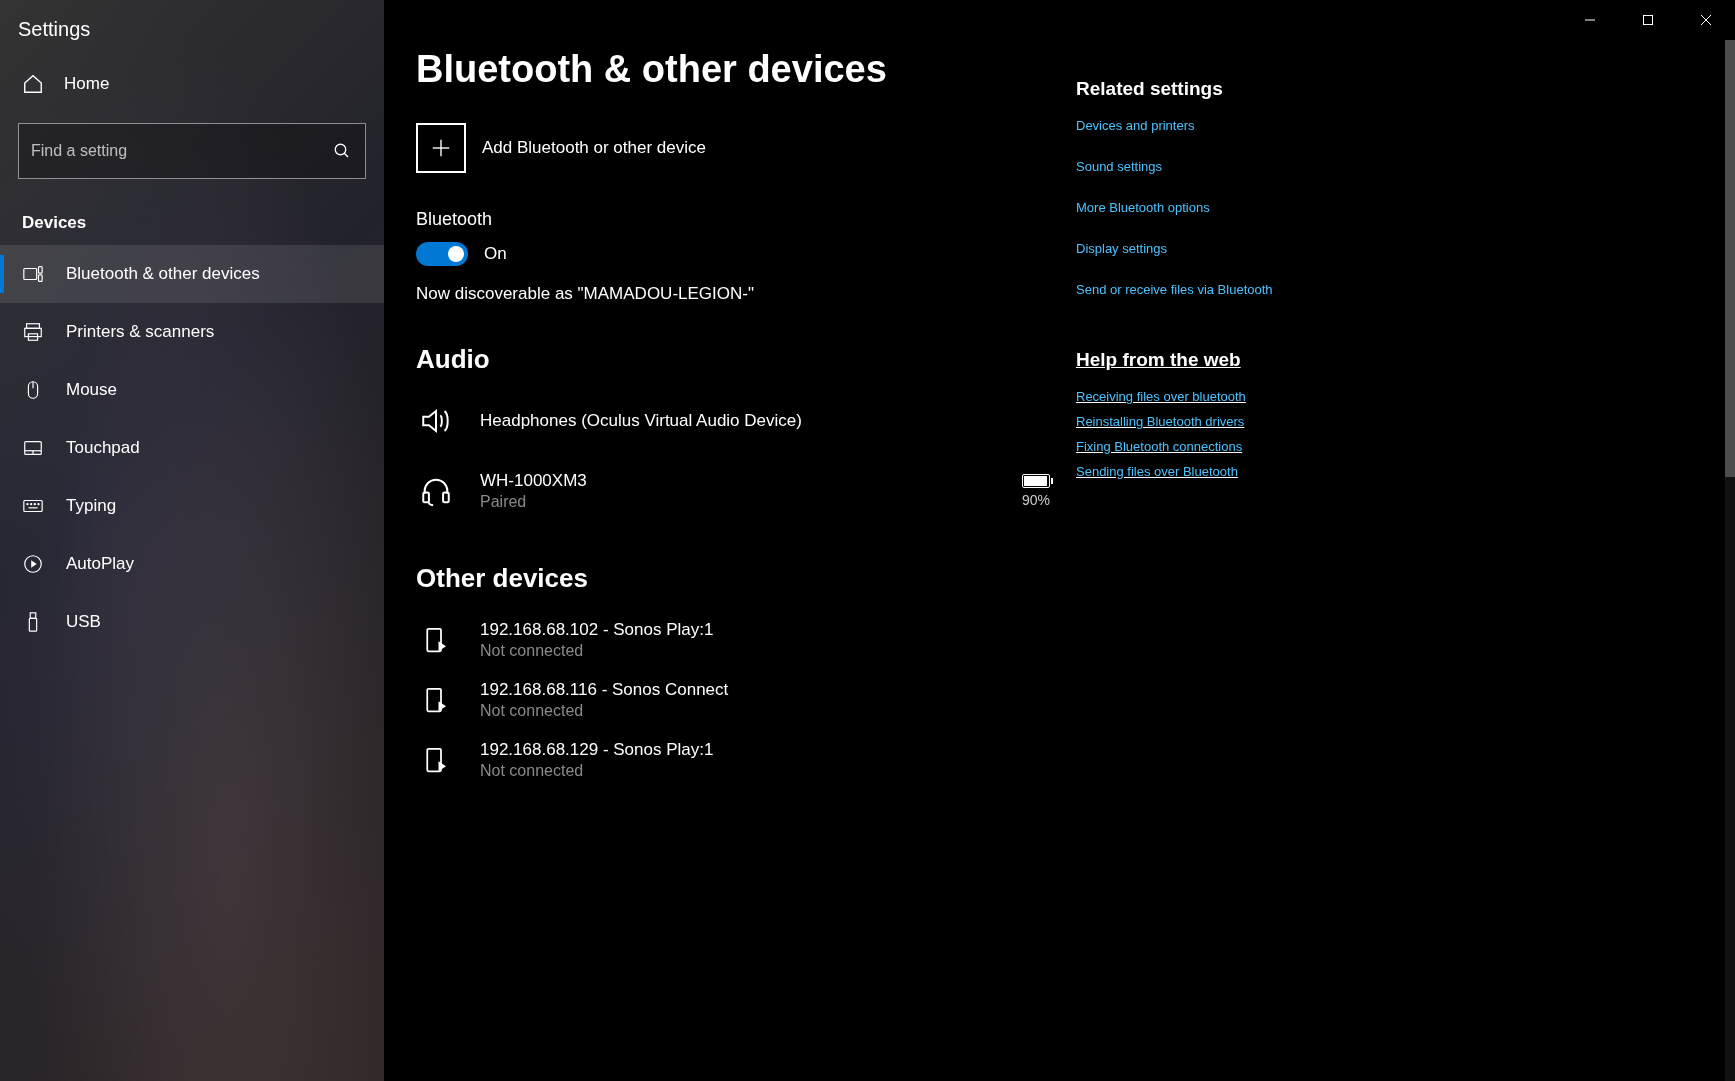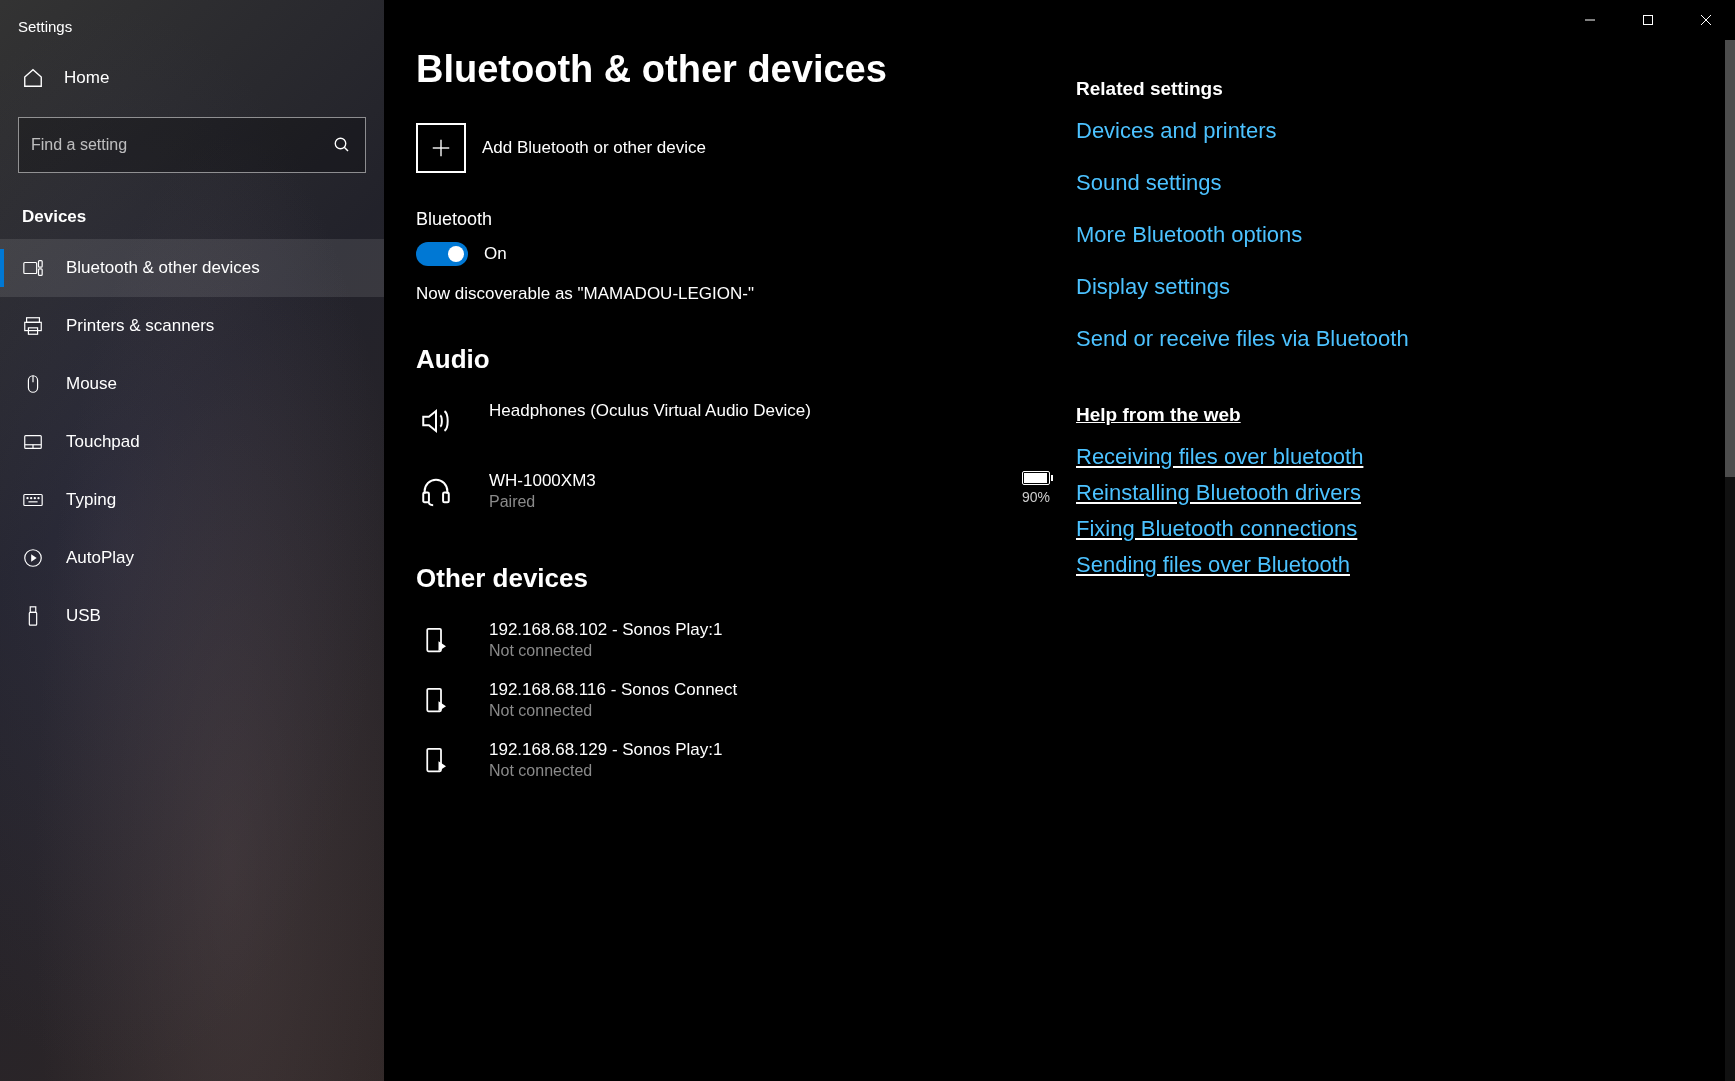--- a/index.html
+++ b/index.html
@@ -30,21 +30,21 @@
   }
   .sidebar::before {
     content: "";
     position: absolute;
     inset: 0;
     background: radial-gradient(ellipse at 60% 80%, rgba(120,100,100,0.25), transparent 60%),
                 radial-gradient(ellipse at 30% 50%, rgba(80,80,120,0.2), transparent 70%);
     pointer-events: none;
   }
   .app-title {
-    font-size: 15px;
+    font-size: 20px;
     padding: 10px 30px 18px 18px;
     color: #fff;
     z-index: 1;
   }
   .home-row {
     display: flex;
     align-items: center;
     gap: 20px;
     padding: 14px 22px;
     cursor: pointer;
@@ -179,23 +179,23 @@
     color: #fff;
     margin-bottom: 40px;
   }
   h2.sec-title {
     font-size: 26px;
     font-weight: 600;
     margin-bottom: 16px;
   }
   .device-row {
     display: flex;
-    align-items: flex-start;
+    align-items: center;
     padding: 10px 0;
-    gap: 33px;
+    gap: 24px;
     cursor: pointer;
     min-height: 60px;
   }
   .dev-icon {
     width: 40px; height: 40px;
     display: flex; align-items: center; justify-content: center;
     flex-shrink: 0;
   }
   .dev-info { flex: 1; }
   .dev-name { font-size: 17px; }
@@ -229,21 +229,21 @@
   }
   
   .right-heading {
     font-size: 19px;
     font-weight: 600;
     margin-bottom: 18px;
   }
   .link-list a, .link-list span.link {
     display: block;
     color: #4cc2ff;
-    font-size: 22px;
+    font-size: 13px;
     text-decoration: none;
     margin-bottom: 26px;
     cursor: pointer;
   }
   .help-block { margin-top: 52px; text-decoration: underline; }
   .help-block .link-list span.link { margin-bottom: 10px; }
   
   .scroll-track {
     position: absolute;
     right: 0; top: 40px; bottom: 0;

